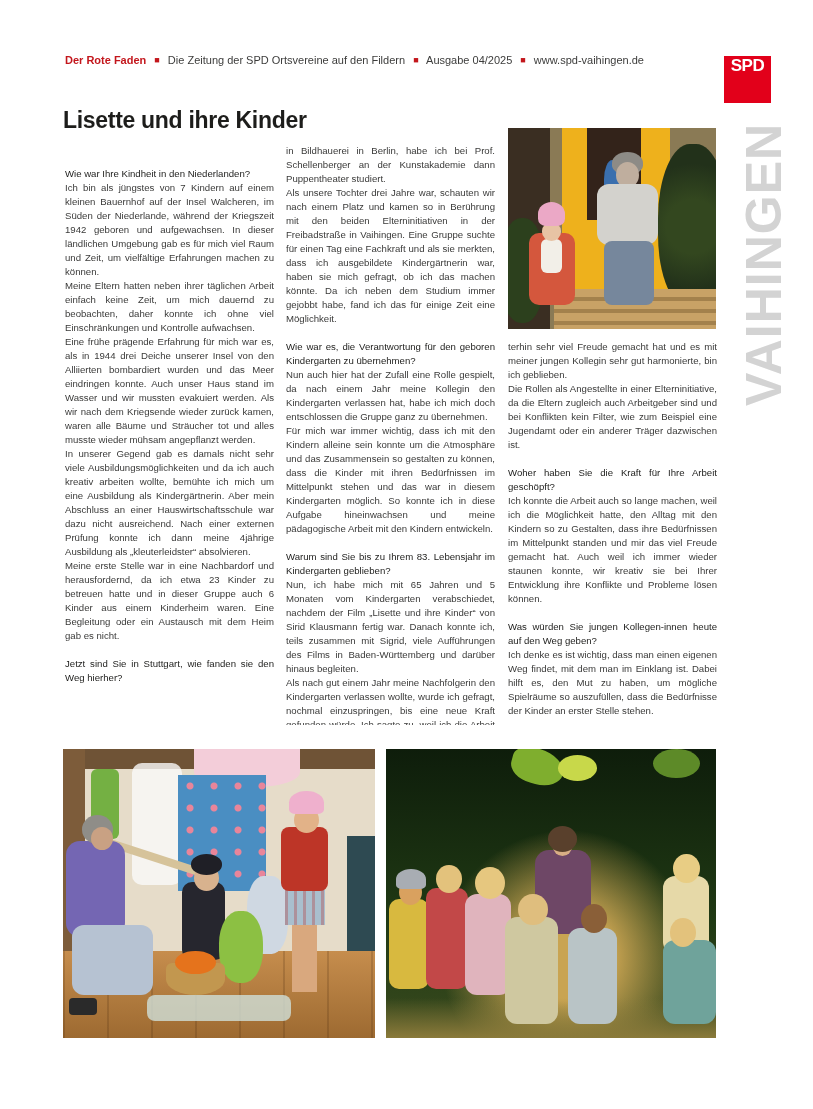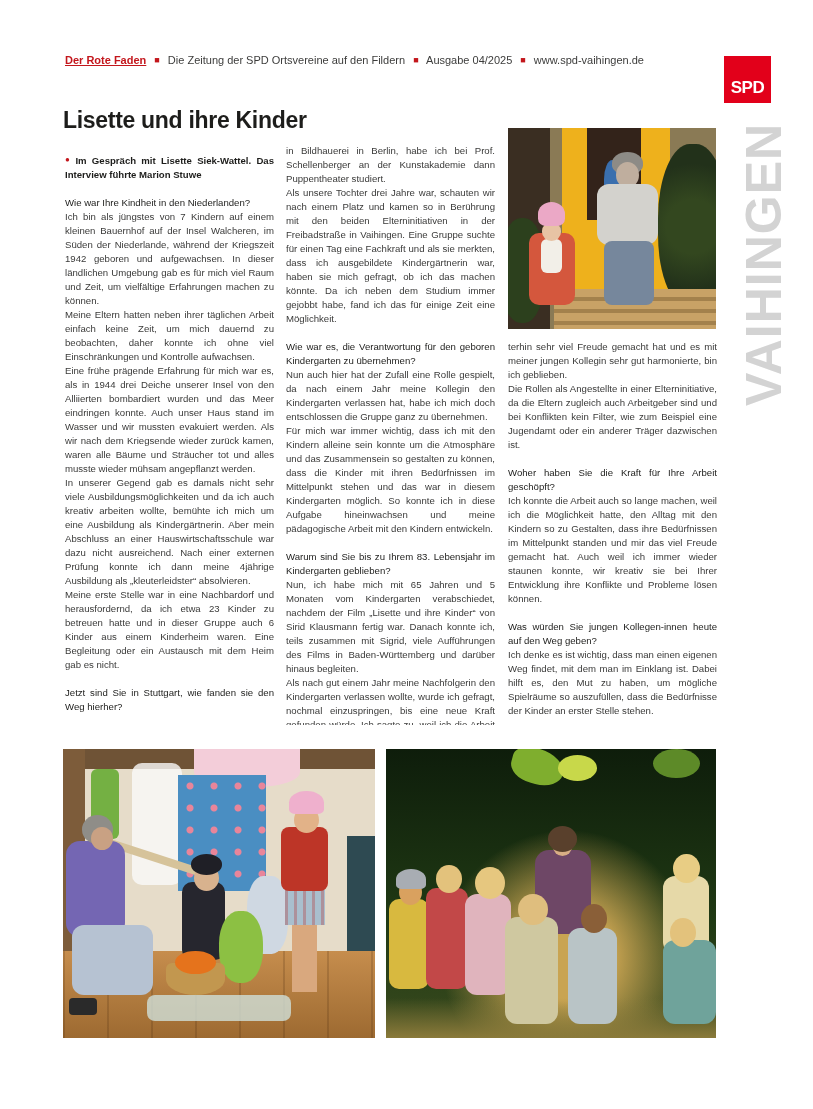--- a/index.html
+++ b/index.html
@@ -3,26 +3,26 @@
 <meta charset="utf-8">
 <style>
   html,body { margin:0; padding:0; }
   body {
     width:813px; height:1109px; position:relative; overflow:hidden;
     background:#ffffff; font-family:"Liberation Sans", sans-serif;
     -webkit-font-smoothing:antialiased;
   }
   
   .masthead { position:absolute; left:65px; top:54px; width:620px; font-size:11px; color:#3c3c3b; white-space:nowrap; }
-  .masthead .brand { color:#c3161c; font-weight:bold;text-decoration:underline; }
+  .masthead .brand { color:#c3161c; font-weight:bold; }
   .masthead .sq { color:#c3161c; font-size:9px; margin:0 5px; position:relative; top:-1px; }
   
   .spd-logo {
     position:absolute; left:724px; top:56px; width:47px; height:47px; background:#e2001a;
-    display:flex; align-items:flex-end; justify-content:center; box-sizing:border-box; padding-bottom:5px;
+    display:flex; justify-content:center; box-sizing:border-box; padding-bottom:5px;
   }
   .spd-logo span { color:#fff; font-weight:bold; font-size:17px; letter-spacing:-0.5px; }
   
   .vaihingen {
     position:absolute; left:735px; top:406px; transform:rotate(-90deg); transform-origin:0 0;
     font-size:50px; font-weight:bold; color:#d3d3d3; letter-spacing:1px; white-space:nowrap; line-height:58px;
   }
   
   .headline { position:absolute; left:63px; top:92px; font-size:23px; font-weight:bold; color:#1d1d1b; letter-spacing:-0.3px; }
   .intro { font-weight:bold; color:#1d1d1b; text-align:justify; margin:0 0 0 0; }
@@ -132,21 +132,20 @@
 
 <div class="spd-logo">
   <span>SPD</span>
 </div>
 
 <div class="vaihingen">VAIHINGEN</div>
 
 <h1 class="headline">Lisette und ihre Kinder</h1>
 
 <div class="col" id="col1">
-  <p class="intro"><span class="bullet">●</span><span>Im Gespräch mit Lisette Siek-Wattel. Das Interview führte Marion Stuwe</span></p>
   <div>
       <div class="q">Wie war Ihre Kindheit in den Niederlanden?</div>
       <div class="p">Ich bin als jüngstes von 7 Kindern auf einem kleinen Bauernhof auf der Insel Walcheren, im Süden der Niederlande, während der Kriegszeit 1942 geboren und aufgewachsen. In dieser ländlichen Umgebung gab es für mich viel Raum und Zeit, um vielfältige Erfahrungen machen zu können.</div>
       <div class="p">Meine Eltern hatten neben ihrer täglichen Arbeit einfach keine Zeit, um mich dauernd zu beobachten, daher konnte ich ohne viel Einschränkungen und Kontrolle aufwachsen.</div>
       <div class="p">Eine frühe prägende Erfahrung für mich war es, als in 1944 drei Deiche unserer Insel von den Alliierten bombardiert wurden und das Meer eindringen konnte. Auch unser Haus stand im Wasser und wir mussten evakuiert werden. Als wir nach dem Kriegsende wieder zurück kamen, waren alle Bäume und Sträucher tot und alles musste wieder mühsam angepflanzt werden.</div>
       <div class="p">In unserer Gegend gab es damals nicht sehr viele Ausbildungsmöglichkeiten und da ich auch kreativ arbeiten wollte, bemühte ich mich um eine Ausbildung als Kindergärtnerin. Aber mein Abschluss an einer Hauswirtschaftsschule war dazu nicht ausreichend. Nach einer externen Prüfung konnte ich dann meine 4jährige Ausbildung als „kleuterleidster“ absolvieren.</div>
       <div class="p">Meine erste Stelle war in eine Nachbardorf und herausfordernd, da ich etwa 23 Kinder zu betreuen hatte und in dieser Gruppe auch 6 Kinder aus einem Kinderheim waren. Eine Begleitung oder ein Austausch mit dem Heim gab es nicht.</div>
       <div class="q">Jetzt sind Sie in Stuttgart, wie fanden sie den Weg hierher?</div>
     </div>
 </div>

